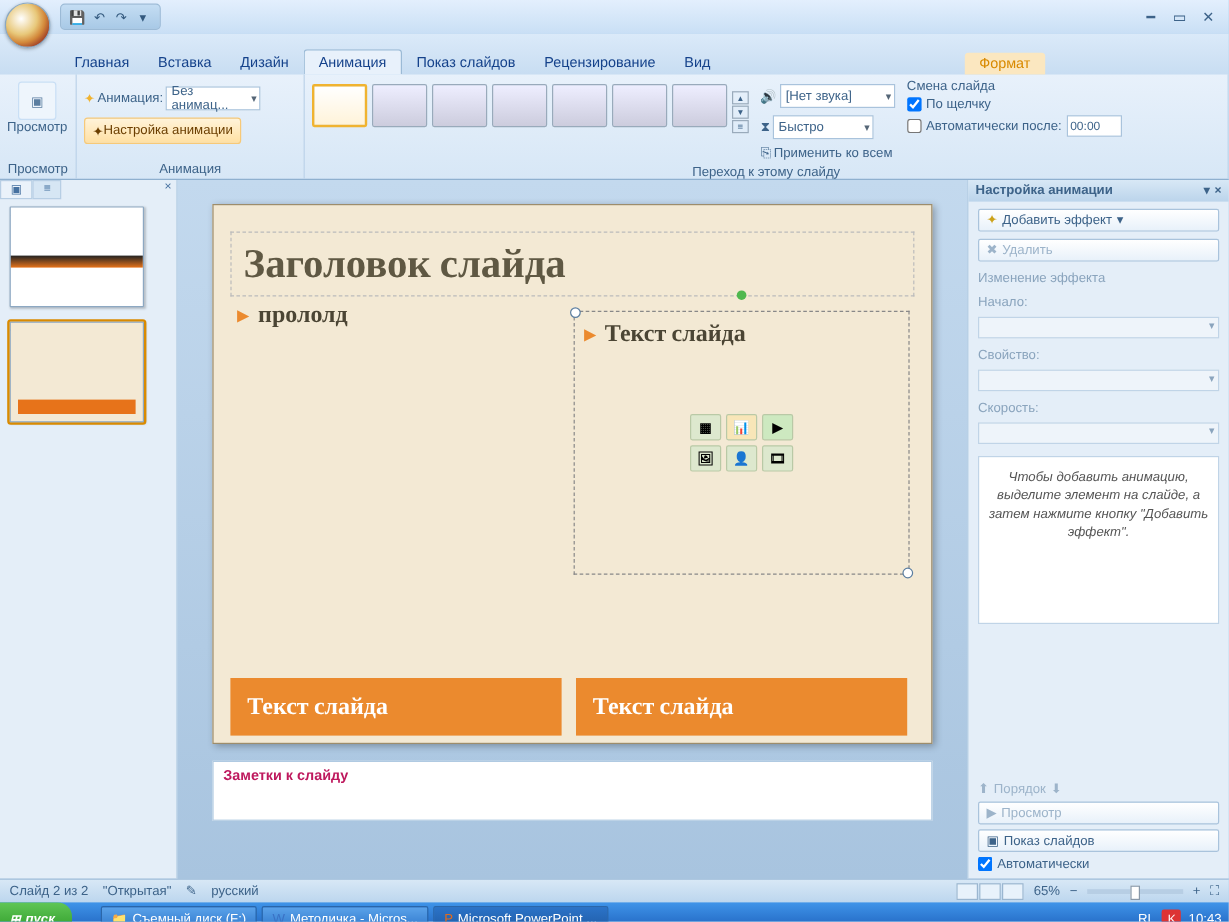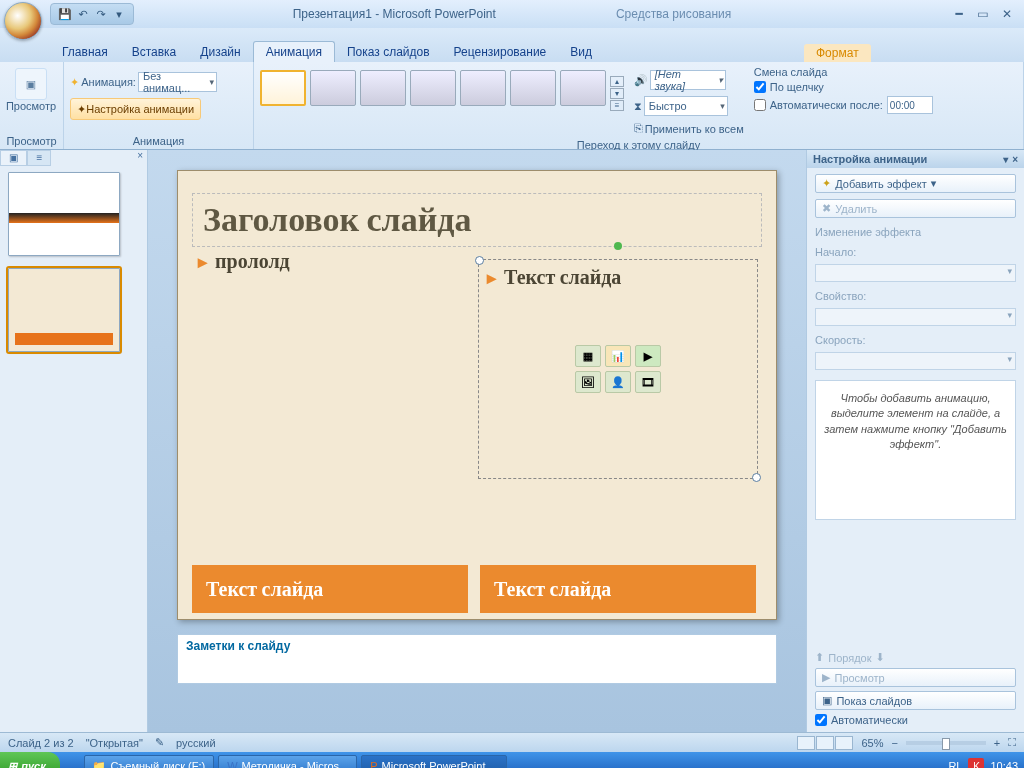--- a/index.html
+++ b/index.html
@@ -63,21 +63,21 @@
 .bullet::before { content:"▸"; color:#eb8a2e; margin-right:8px; font-size:18px; }
 .bullet { font-size: 20px; color:#4b4534; font-family: Cambria, Georgia, serif; }
 .ph-selected { left: 300px; top: 88px; width: 280px; height: 220px; border: 1px dashed #888; }
 .sel-handles::before, .sel-handles::after { content:""; position:absolute; width:7px; height:7px; border:1px solid #5b7ea0; background:#fff; border-radius:50%;}
 .sel-handles::before{left:-4px; top:-4px;} .sel-handles::after{right:-4px; bottom:-4px;}
 .rot-handle{position:absolute; left:50%; top:-18px; width:8px; height:8px; background:#4fb84f; border-radius:50%; transform:translateX(-50%);}
 .content-icons { position:absolute; left:50%; top:50%; transform:translate(-50%,-50%); display:grid; grid-template-columns:repeat(3,26px); gap:4px;}
 .content-icons span{width:26px; height:22px; background:#dde8ce; border:1px solid #b9c9a6; border-radius:2px; display:flex; align-items:center; justify-content:center; font-size:11px;}
 .bottom-box { position:absolute; bottom:6px; height:48px; width:276px; background:#eb8a2e; color:#fff; display:flex; align-items:center; padding-left:14px; font-size:20px; font-family: Cambria, Georgia, serif;}
 .bb1{left:14px;} .bb2{left:302px;}
-.notes { width: 600px; height: 50px; background: #fff; border: 1px solid #b0cae2; margin-top: 14px; padding: 4px 8px; font-size: 12px; color: #0369a1; }
+.notes { width: 600px; height: 50px; background: #fff; border: 1px solid #b0cae2; margin-top: 14px; padding: 4px 8px; font-size: 12px; color: #be185d; }
 
 .anim-pane { width: 218px; background: #e4eef8; border-left: 1px solid #b0cae2; display:flex; flex-direction:column; font-size:11px; color:#3d6389;}
 .pane-title { background: linear-gradient(to bottom,#d8e8f6,#bbd4eb); padding: 3px 6px; font-weight: bold; display:flex; align-items:center;}
 .pane-title .pclose{margin-left:auto; font-size:10px;}
 .pane-body { padding: 6px 8px; display:flex; flex-direction:column; gap:6px;}
 .pbtn { border:1px solid #a9c3dc; background:linear-gradient(to bottom,#fff,#e8f1fa); padding:2px 6px; border-radius:2px; display:inline-flex; align-items:center; gap:4px; cursor:pointer;}
 .pbtn.disabled{color:#9db4ca;}
 .section-lbl{color:#8aa4bd; font-size:11px; margin-top:2px;}
 .pcombo{height:18px; border:1px solid #c0d4e7; background:#eef4fa; position:relative;}
 .pcombo::after{content:"▾"; position:absolute; right:3px; top:1px; font-size:9px; color:#8aa4bd;}
@@ -104,24 +104,20 @@
 <body>
 
 <div class="titlebar">
   <div class="office-btn"></div>
   <div class="qat">
     <span>💾</span>
     <span>↶</span>
     <span>↷</span>
     <span>▾</span>
   </div>
-  <div class="title-center">
-    <span>Презентация1 - Microsoft PowerPoint</span>
-    <span class="tools">Средства рисования</span>
-  </div>
   <div class="win-controls">
     <span>━</span>
     <span>▭</span>
     <span>✕</span>
   </div>
 </div>
 
 <div class="ribbon-tabs">
   <div class="tab">Главная</div>
   <div class="tab">Вставка</div>
@@ -171,21 +167,21 @@
         <div class="trans-item"></div>
         <div style="width:14px; display:flex; flex-direction:column; gap:1px; margin-top:6px;">
           <span style="font-size:8px;border:1px solid #9ab;text-align:center;">▴</span>
           <span style="font-size:8px;border:1px solid #9ab;text-align:center;">▾</span>
           <span style="font-size:8px;border:1px solid #9ab;text-align:center;">≡</span>
         </div>
       </div>
       <div style="display:flex; flex-direction:column; gap:2px; margin-top:4px;">
         <div class="anim-row">
             <span>🔊</span>
-            <div class="combo" style="width:76px;font-style:italic;">[Нет звука]</div>
+            <div class="combo" style="width:96px;">[Нет звука]</div>
           </div>
         <div class="anim-row">
             <span>⧗</span>
             <div class="combo" style="width:84px;">Быстро</div>
           </div>
         <div class="anim-row">
             <span>⎘</span>
             <span>Применить ко всем</span>
           </div>
       </div>

